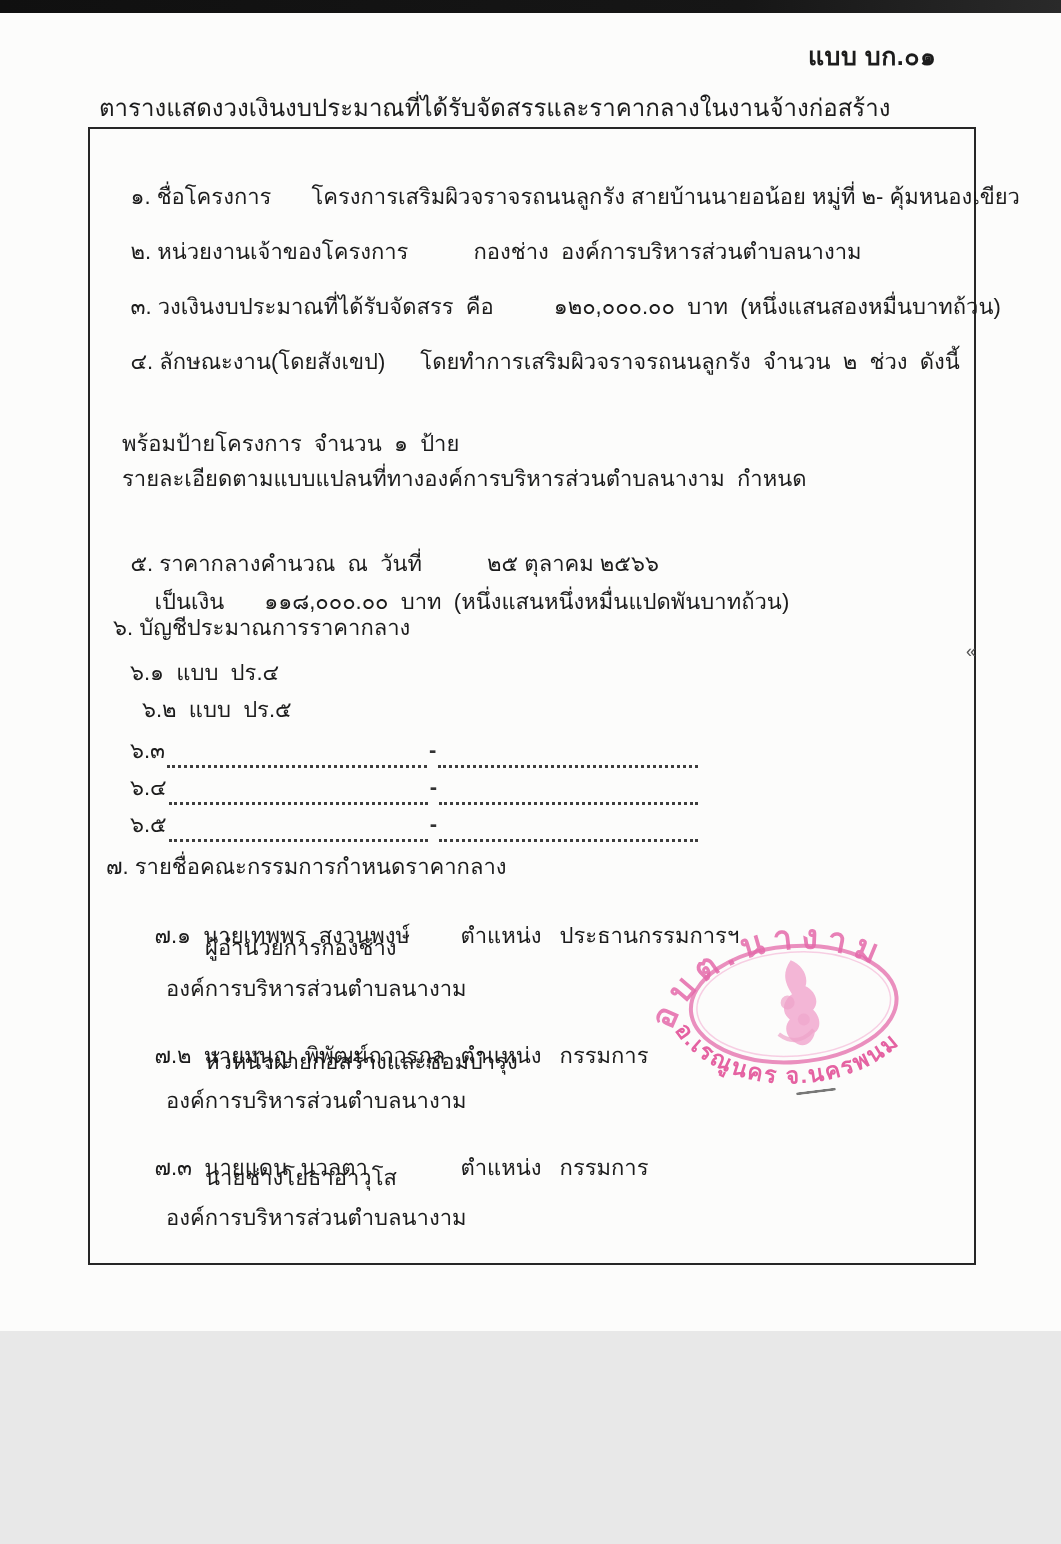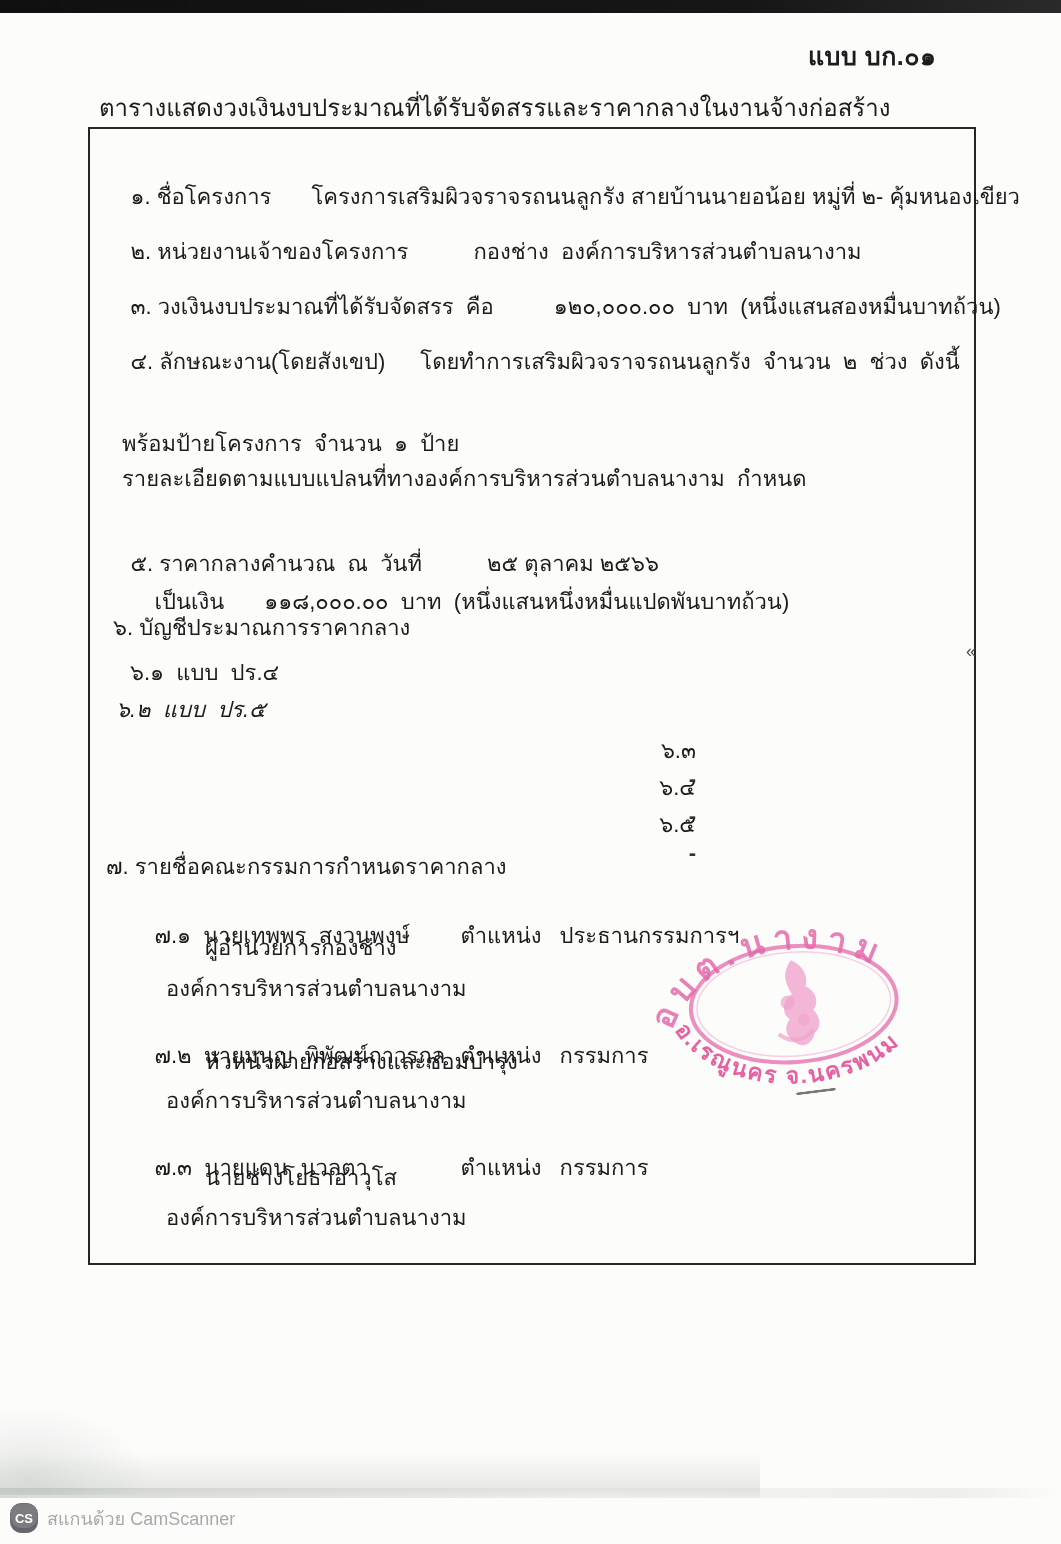--- a/index.html
+++ b/index.html
@@ -1,18 +1,18 @@
 <!DOCTYPE html>
 <html><head>
 <meta charset="utf-8">
 <style>
   html,body{margin:0;padding:0;background:#e8e8e8;}
   .page{
     position:relative;
-    width:1061px;height:1544px;
+    width:1061px;height:1331px;
     margin:0 auto;
     background:#fcfcfb;
     overflow:hidden;
     font-family:"Liberation Sans",sans-serif;
     color:#1c1c1c;
   }
   .scan-topbar{
     position:absolute;left:0;top:0;width:100%;height:13px;
     background:linear-gradient(to right,#101010 0%,#161616 70%,#2a2a2a 100%);
   }
@@ -30,21 +30,21 @@
   }
   .line{position:absolute;font-size:22px;white-space:pre;line-height:30px;}
   .b{font-weight:normal;}
   .val{font-weight:normal;}
   
   .g40{margin-left:40px;} .g45{margin-left:65px;} .g60{margin-left:60px;}
   .g35{margin-left:35px;} .g65{margin-left:65px;}
   
   .blank-row{
     position:absolute;left:130px;width:568px;
-    display:flex;align-items:flex-end;font-size:22px;flex-direction:column;
+    display:flex;align-items:flex-end;font-size:22px;
   }
   .blank-no{white-space:pre;margin-right:2px;}
   .dotfill{
     flex:1;height:10px;
     border-bottom:3px dotted #3d3d3d;
   }
   .blank-dash{position:relative;top:-5px;padding:0 2px;font-weight:bold;color:#333;}
   
   .c-left{display:inline-block;width:306px;white-space:pre;}
   .pos-label{white-space:pre;}
@@ -125,21 +125,21 @@
 
   <div class="line" style="left:106px;top:519px;">
     <span class="b">๕. ราคากลางคำนวณ  ณ  วันที่</span><span class="val g65">๒๕ ตุลาคม ๒๕๖๖</span>
   </div>
   <div class="line" style="left:130px;top:557px;">
     <span class="val">เป็นเงิน</span><span class="val g40">๑๑๘,๐๐๐.๐๐  บาท  (หนึ่งแสนหนึ่งหมื่นแปดพันบาทถ้วน)</span>
   </div>
 
   <div class="line b" style="left:106px;top:613px;margin-left:7px;">๖. บัญชีประมาณการราคากลาง</div>
   <div class="line" style="left:130px;top:658px;">๖.๑  แบบ  ปร.๔</div>
-  <div class="line" style="left:116px;top:695px;font-style:italic;">๖.๒  แบบ  ปร.๕</div>
+  <div class="line" style="left:142px;top:695px;">๖.๒  แบบ  ปร.๕</div>
 
   <div class="blank-row" style="top:733px;">
     <span class="blank-no">๖.๓</span>
     <span class="dotfill"></span>
     <span class="blank-dash">-</span>
     <span class="dotfill"></span>
   </div>
   <div class="blank-row" style="top:770px;">
     <span class="blank-no">๖.๔</span>
     <span class="dotfill"></span>

